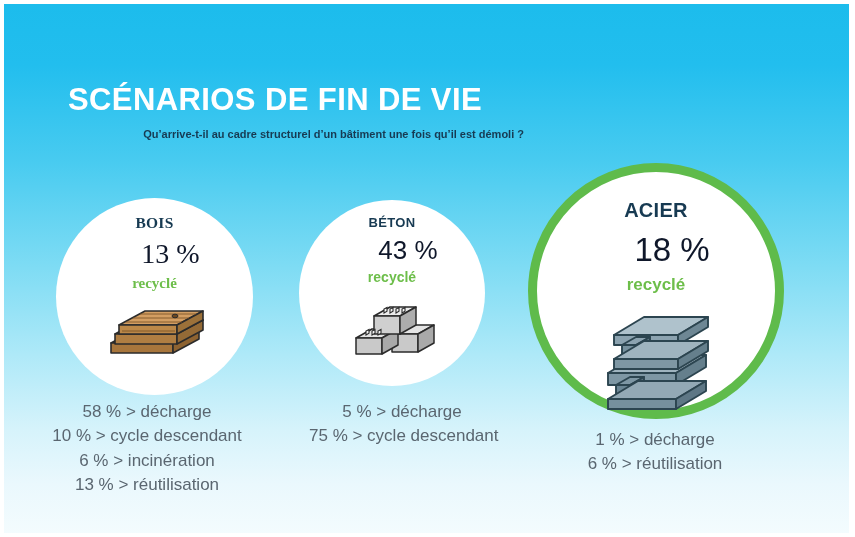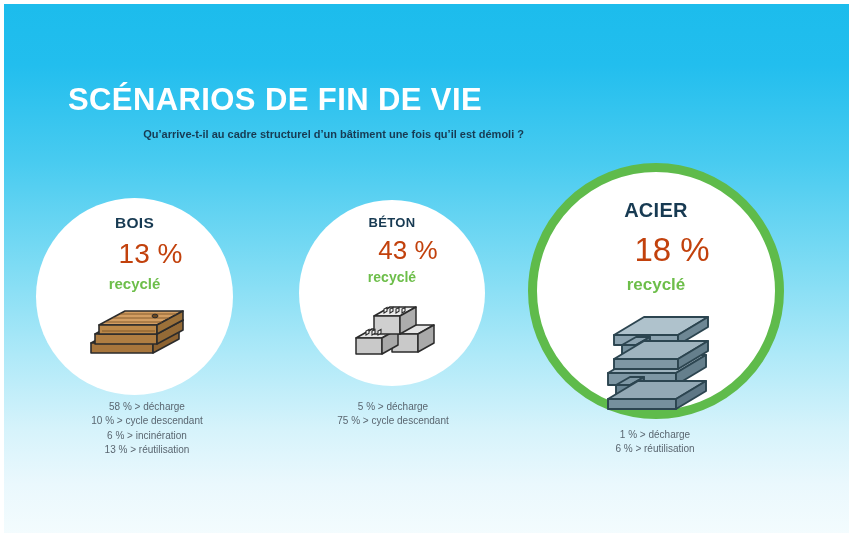--- a/index.html
+++ b/index.html
@@ -84,33 +84,33 @@
     flex-direction: column;
     align-items: center;
   }
 
   .mat-name {
     color: #173A52;
     font-weight: bold;
     letter-spacing: 0.3px;
   }
   .mat-pct {
-    color: #c2410c;
+    color: #0f172a;
     font-weight: normal;
     line-height: 1;
     margin-left: 32px;
   }
   .mat-recycled {
     color: #6DBE4A;
     font-weight: bold;
     line-height: 1;
   }
 
   
-  #circle-bois { left: 36px; top: 198px; width: 197px; height: 197px; }
+  #circle-bois { left: 56px; top: 198px; width: 197px; height: 197px; font-family: Liberation Serif, serif; }
   #circle-bois .mat-name     { margin-top: 16px; font-size: 15.5px; }
   #circle-bois .mat-pct      { margin-top: 8px;  font-size: 28px; }
   #circle-bois .mat-recycled { margin-top: 8px;  font-size: 15px; }
   #circle-bois .icon-slot    { margin-top: 12px; }
 
   
   #circle-beton { left: 299px; top: 200px; width: 186px; height: 186px; }
   #circle-beton .mat-name     { margin-top: 15px; font-size: 13px; }
   #circle-beton .mat-pct      { margin-top: 7px;  font-size: 26px; }
   #circle-beton .mat-recycled { margin-top: 7px;  font-size: 14px; }
@@ -122,26 +122,26 @@
   #circle-acier .mat-pct      { margin-top: 11px; font-size: 33px; }
   #circle-acier .mat-recycled { margin-top: 10px; font-size: 17px; }
   #circle-acier .icon-slot    { margin-top: 14px; }
 
   .icon-slot { display: block; }
 
   
   .caption {
     position: absolute;
     color: #5A6670;
-    font-size: 10px;
+    font-size: 17px;
     line-height: 1.44;
     text-align: center;
   }
   #caption-bois  { left: 52px;  top: 400px; width: 190px; }
-  #caption-beton { left: 300px; top: 400px; width: 186px; }
+  #caption-beton { left: 309px; top: 400px; width: 186px; }
   #caption-acier { left: 540px; top: 428px; width: 230px; }
   .caption-line { white-space: nowrap; }
 </style>
 </head>
 <body>
 
 <div id="poster">
 
   <div id="frame-top"></div>
   <div id="frame-bottom"></div>

